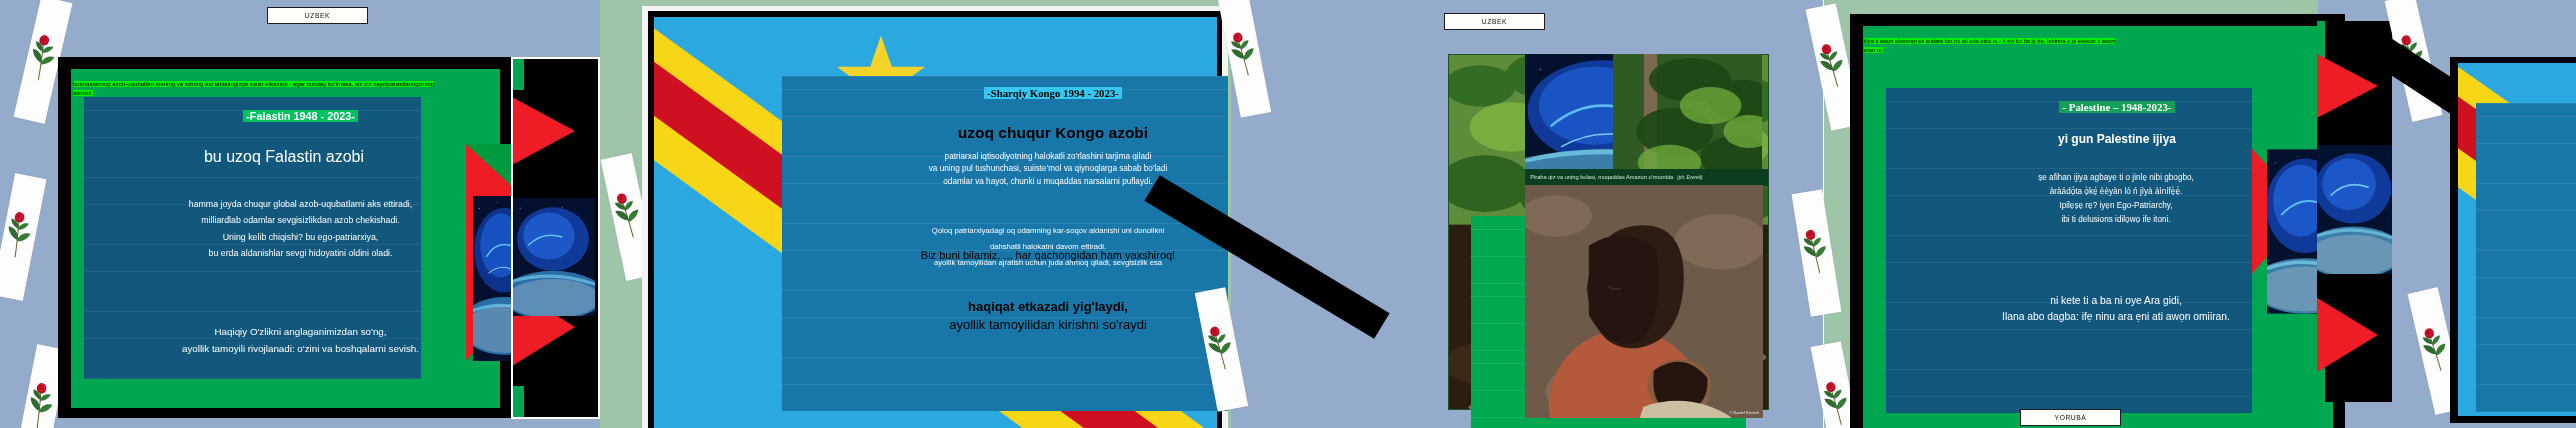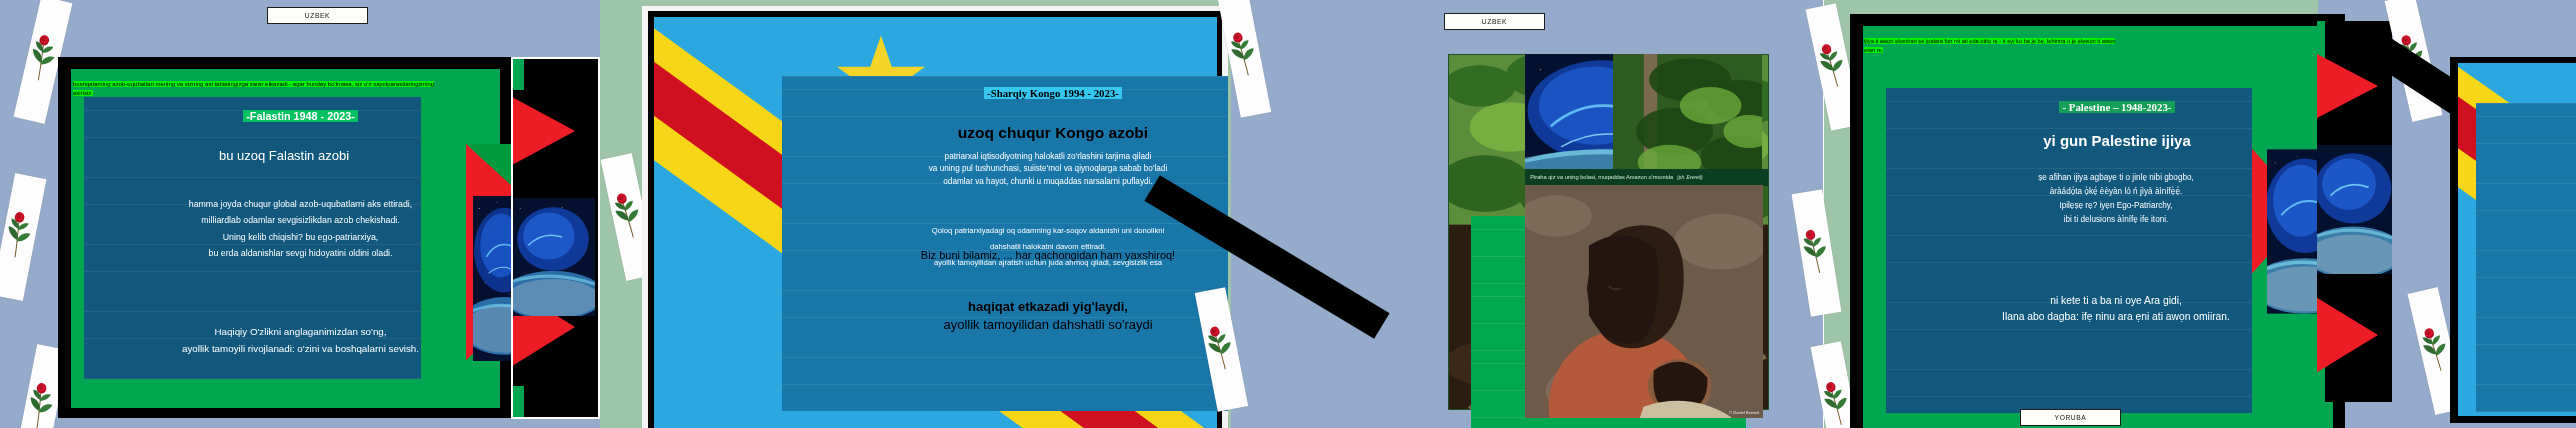--- a/index.html
+++ b/index.html
@@ -148,21 +148,21 @@
       <path d="M0 222 q60 -22 122 4" stroke="#7fe8ff" stroke-width="6" fill="none" opacity=".55"></path>
     </svg>
   </div>
 
   <div class="tealbox" style="left:84px;top:97px;width:337px;height:282px;"></div>
 
   <div style="position:absolute;left:84px;top:110px;width:337px;" class="ctr">
     <span class="ttl-band ttl-teal" style="font-size:10.8px;">-Falastin 1948 - 2023-</span>
   </div>
 
-  <div style="position:absolute;left:84px;top:148px;width:304px;font-size:13px;" class="ctr wt">
+  <div style="position:absolute;left:84px;top:148px;width:304px;font-size:16px;" class="ctr wt">
     <span>bu uzoq Falastin azobi</span>
   </div>
 
   <div style="position:absolute;left:84px;top:323px;width:337px;line-height:1.75;font-size:9.8px;" class="ctr wt">
     <div>Haqiqiy O'zlikni anglaganimizdan so'ng,</div>
     <div>ayollik tamoyili rivojlanadi: o'zini va boshqalarni sevish.</div>
   </div>
 
   <div style="position:absolute;left:84px;top:196px;width:337px;line-height:1.85;font-size:8.8px;" class="ctr wt">
     <div>hamma joyda chuqur global azob-uqubatlarni aks ettiradi,</div>
@@ -239,21 +239,21 @@
   </div>
 
   <div style="position:absolute;left:768px;top:223px;width:464px;line-height:2.1;font-size:7.7px;text-align:center;" class="ctr wt">
     <div>Qoloq patriarxiyadagi oq odamning kar-soqov aldanishi uni donolikni</div>
     <div>dahshatli halokatni davom ettiradi.</div>
     <div>ayollik tamoyilidan ajratish uchun juda ahmoq qiladi, sevgisizlik esa</div>
   </div>
 
   <div style="position:absolute;left:768px;top:298px;width:464px;line-height:1.35;font-size:13px;" class="ctr bk">
     <div class="hdg">haqiqat etkazadi yig'laydi,</div>
-    <div>ayollik tamoyilidan dahshatli so'raydi</div>
+    <div>ayollik tamoyilidan kirishni so'raydi</div>
   </div>
 
   <div class="rose-card" style="left:1229px;top:-5.2px;width:31px;height:121px;transform:rotate(-11deg);">
     <svg class="rose-svg" viewBox="0 0 100 170">
         <use href="#rosedef"></use>
       </svg>
   </div>
   <div class="rose-card" style="left:1206px;top:289px;width:31px;height:121px;transform:rotate(-11deg);">
     <svg class="rose-svg" viewBox="0 0 100 170">
         <use href="#rosedef"></use>
@@ -442,29 +442,29 @@
       <path d="M0 232 q74 -26 150 4" stroke="#8fe9ff" stroke-width="7" fill="none" opacity=".55"></path>
     </svg>
   </div>
 
   <div class="tealbox" style="left:1886px;top:88px;width:366px;height:325px;"></div>
 
   <div style="position:absolute;left:1886px;top:101px;width:366px;" class="ctr">
     <span class="ttl-band ttl-grn" style="font-size:10.8px;">- Palestine – 1948-2023-</span>
   </div>
 
-  <div style="position:absolute;left:1886px;top:132px;width:366px;font-size:15px;" class="ctr wt hdg">
+  <div style="position:absolute;left:1886px;top:132px;width:366px;font-size:12px;" class="ctr wt hdg">
     <span>yi gun Palestine ijiya</span>
   </div>
 
   <div style="position:absolute;left:1880px;top:171px;width:376px;line-height:1.72;font-size:8.2px;" class="ctr wt">
     <div>ṣe afihan ijiya agbaye ti o jinlẹ nibi gbogbo,</div>
     <div>àràádọ́ta ọ̀kẹ́ èèyàn ló ń jìyà àìnífẹ̀ẹ́.</div>
     <div>Ipilẹṣẹ rẹ?   iyẹn Ego-Patriarchy,</div>
-    <div>ibi ti delusions àìnífẹ ife itoni.</div>
+    <div>ibi ti delusions idilọwọ ife itoni.</div>
   </div>
 
   <div style="position:absolute;left:1875px;top:293px;width:386px;line-height:1.6;font-size:10.3px;" class="ctr wt">
     <div>ni kete ti a ba ni oye Ara gidi,</div>
     <div>Ilana abo dagba: ifẹ ninu ara ẹni ati awọn omiiran.</div>
   </div>
 
   <div class="lang-tag" style="left:2020px;top:409px;width:99px;height:15px;">
     <span>YORUBA</span>
   </div>

